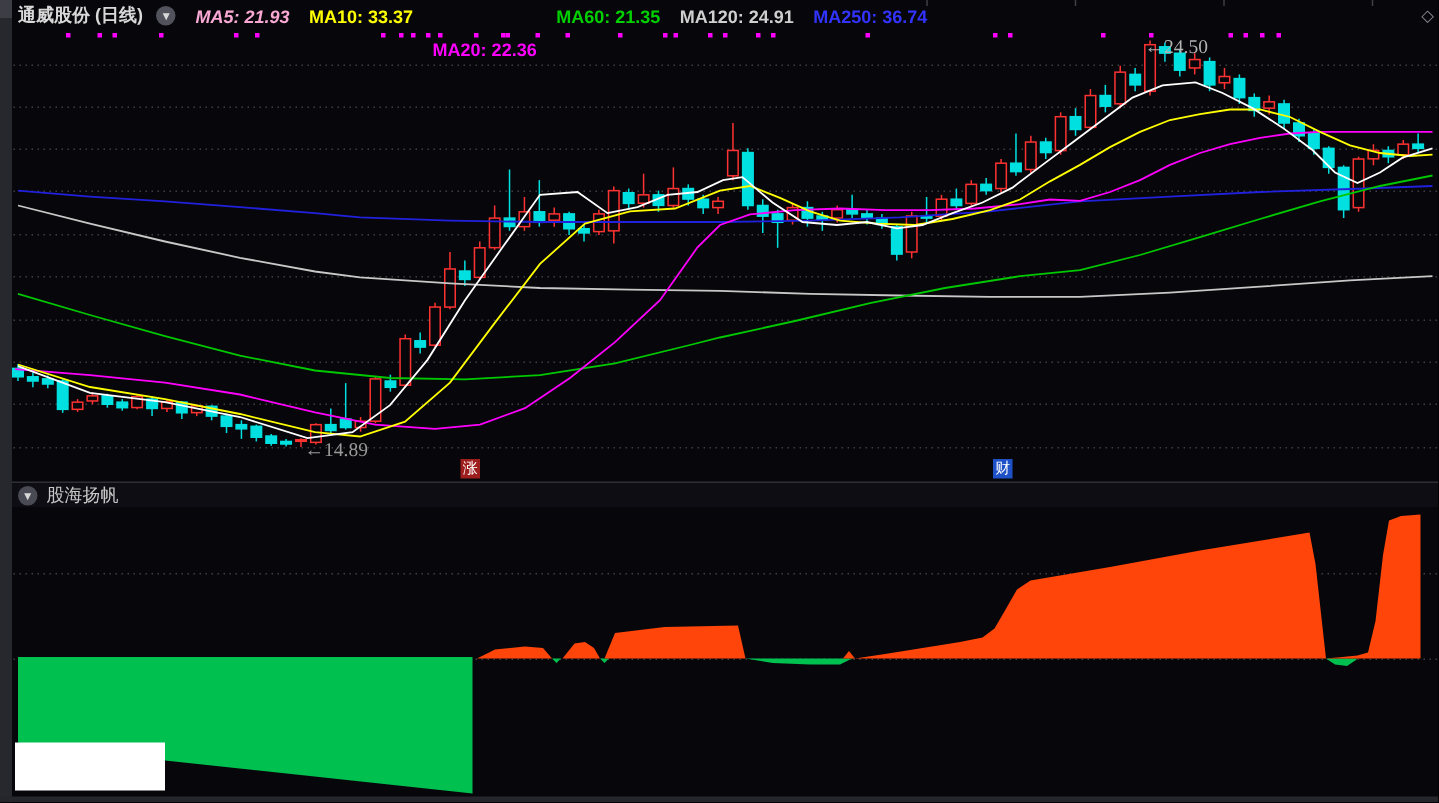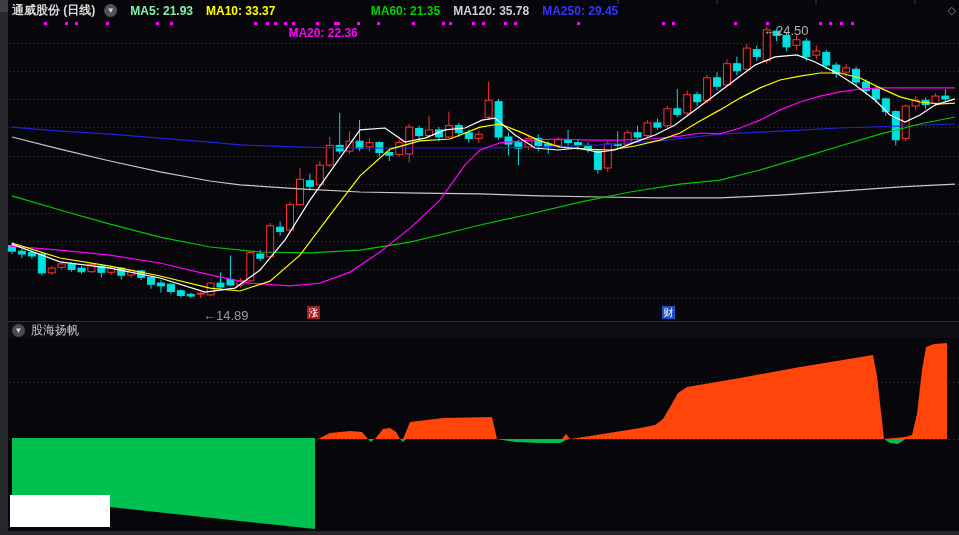--- a/index.html
+++ b/index.html
@@ -15,21 +15,21 @@
   .title{color:#d8d8d8;margin-right:-4px;}
   .chev{width:13px;height:13px;border-radius:50%;background:#52525c;color:#d8d8d8;
         font-size:8px;line-height:13px;text-align:center;flex:0 0 auto;}
   .chev.sm{background:#4a4a54;}
   .diamond{margin-left:auto;margin-right:3px;color:#8a8a92;font-size:11px;font-weight:400;}
   .subheader{position:absolute;left:8px;top:321px;width:951px;height:17px;background:#0d0d13;
              border-top:1px solid #2e2e36;display:flex;align-items:center;gap:6px;
              padding-left:4px;box-sizing:border-box;font-size:12px;color:#c8c8c8;}
   .badge{position:absolute;width:13px;height:13px;font-size:10px;line-height:13px;
          text-align:center;color:#fff;}
-  .price-label{position:absolute;font-size:13px;white-space:nowrap;}
+  .price-label{position:absolute;font-size:13px;white-space:nowrap;font-family:Liberation Serif, serif;}
   .low-label{color:#9a9a9a;}
   .high-label{color:#b2b2b2;}
   .white-box{position:absolute;left:10px;top:495px;width:100px;height:32px;background:#ffffff;}
   .click-layer{position:absolute;left:8px;width:951px;background:transparent;}
 </style>
 </head>
 <body>
 
 <div class="frame">
   <svg id="chart-svg" width="959" height="535">
@@ -292,30 +292,30 @@
 
   <div class="click-layer" style="top:21px;height:300px;"></div>
   <div class="click-layer" style="top:338px;height:193px;"></div>
 
   <div class="left-strip"></div>
   <div class="corner"></div>
 
   <div class="titlebar">
     <span class="title">通威股份 (日线)</span>
     <span class="chev">▼</span>
-    <span class="ma" style="color: #86efac;">MA5: 21.93</span>
+    <span class="ma" style="color: #f9a8d4; font-style: italic;">MA5: 21.93</span>
     <span class="ma" style="color: rgb(255, 255, 0);">MA10: 33.37</span>
     <span class="ma" style="color: rgb(255, 0, 255); margin-top: 44px;">MA20: 22.36</span>
     <span class="ma" style="color: rgb(0, 208, 0); text-align: center;">MA60: 21.35</span>
-    <span class="ma" style="color: rgb(207, 207, 207);">MA120: 35.78</span>
-    <span class="ma" style="color: rgb(51, 51, 255);">MA250: 29.45</span>
+    <span class="ma" style="color: rgb(207, 207, 207);">MA120: 24.91</span>
+    <span class="ma" style="color: rgb(51, 51, 255);">MA250: 36.74</span>
     <span class="diamond">◇</span>
   </div>
 
-  <div class="price-label low-label" id="low-label" style="left: 203px; top: 308px;">←14.89</div>
+  <div class="price-label low-label" id="low-label" style="left: 203px; top: 292px;">←14.89</div>
   <div class="price-label high-label" id="high-label" style="left: 763px; top: 23px;">←24.50</div>
 
   <div class="badge" id="badge-zhang" style="left: 307px; top: 306px; background: rgb(158, 29, 29);">涨</div>
   <div class="badge" id="badge-cai" style="left: 662px; top: 306px; background: rgb(30, 80, 200);">财</div>
 
   <div class="subheader">
     <span class="chev sm">▼</span>
     <span>股海扬帆</span>
   </div>
 

